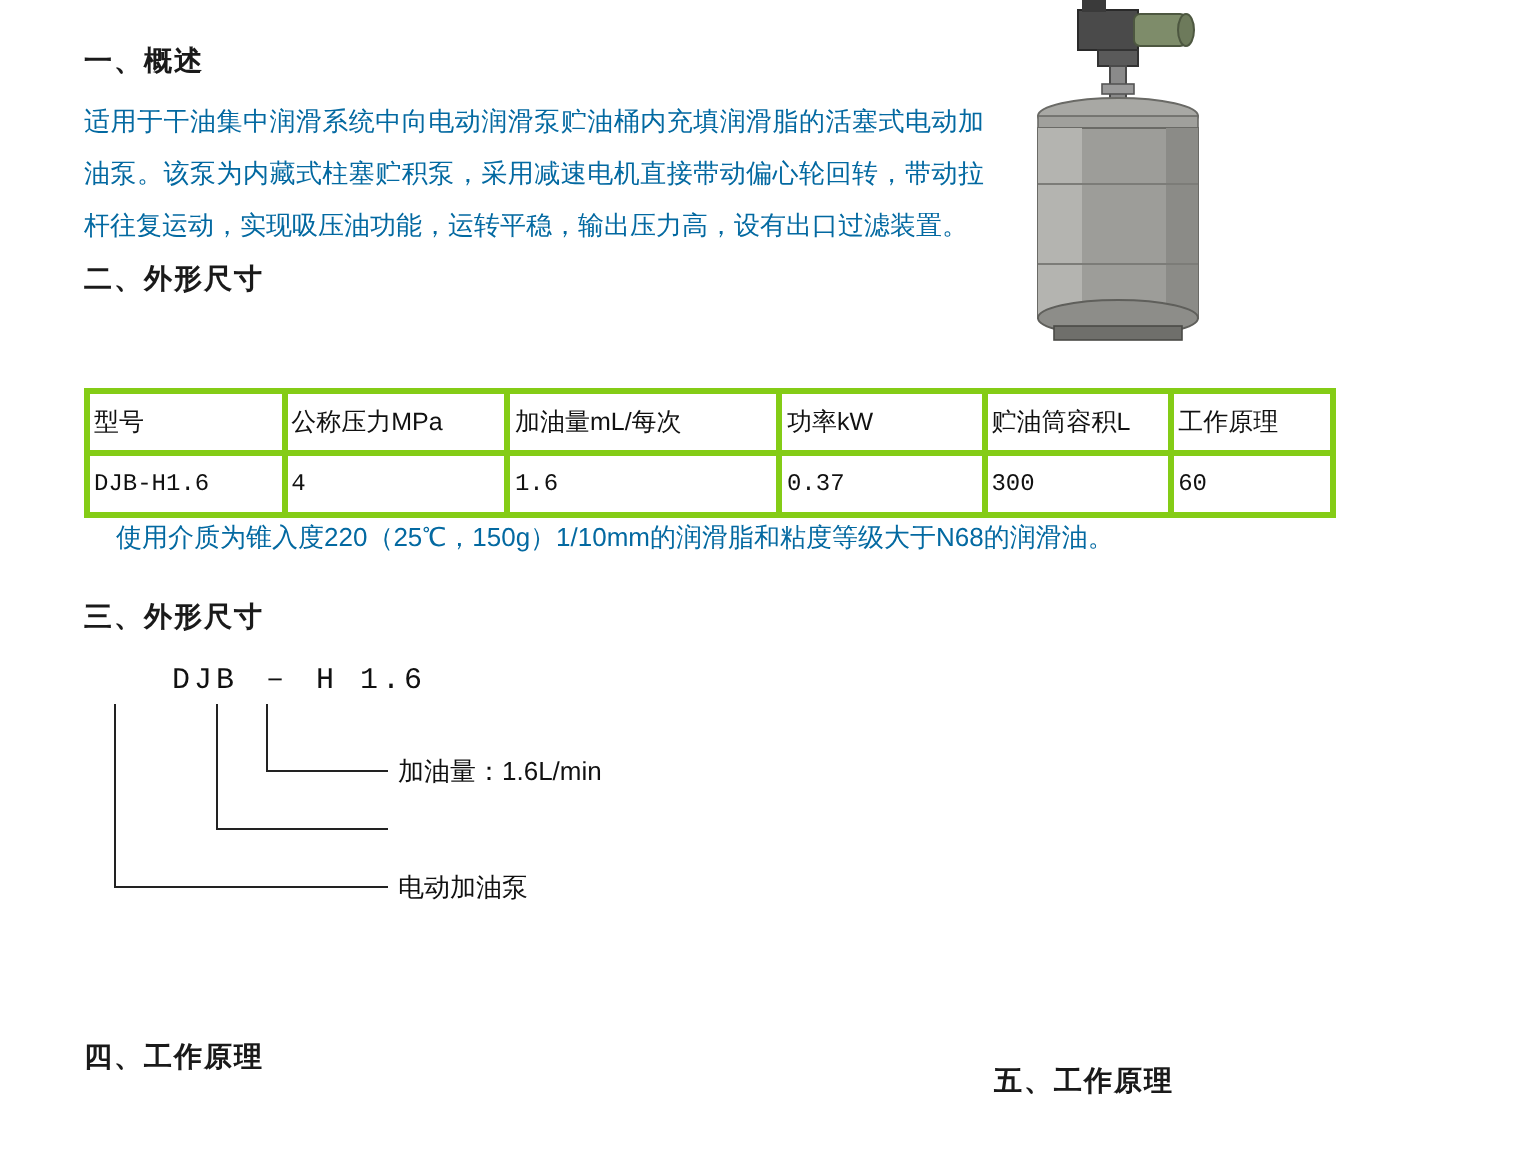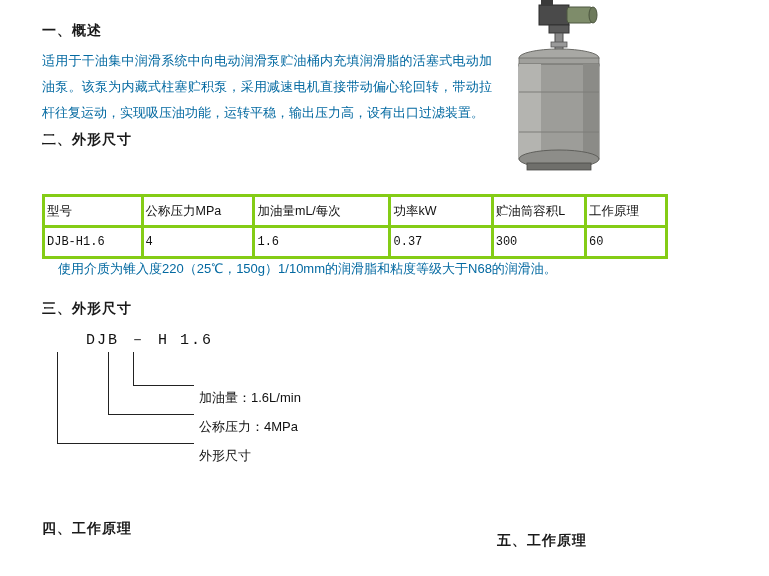--- a/index.html
+++ b/index.html
@@ -95,21 +95,20 @@
   .leader {
     position: absolute;
     border-left: 1px solid #222;
     border-bottom: 1px solid #222;
   }
   .leader-label {
     position: absolute;
     font-size: 13px;
     color: #111;
     white-space: nowrap;
-    margin-top: 12px;
   }
   
   #title-dimensions { left: 42px; top: 520px; }
   #title-principle { left: 497px; top: 532px; }
   
   .pump {
     position: absolute;
     left: 505px;
     top: 0px;
     width: 130px;
@@ -189,20 +188,19 @@
 
   <div class="section-title" id="title-model">三、外形尺寸</div>
 
   <div class="model-code">DJB － H 1.6</div>
 
   <div class="leader" style="left:133px; top:352px; width:60px; height:33px;"></div>
   <div class="leader" style="left:108px; top:352px; width:85px; height:62px;"></div>
   <div class="leader" style="left:57px; top:352px; width:136px; height:91px;"></div>
 
   <div class="leader-label" style="left:199px; top:377px;">加油量：1.6L/min</div>
-  <div class="leader-label" style="left:199px; top:406px;">公称压力：4MPa</div>
-  <div class="leader-label" style="left:199px; top:435px;">外形尺寸</div>
+  <div class="leader-label" style="left:199px; top:435px;">电动加油泵</div>
 
   <div class="section-title" id="title-dimensions">四、工作原理</div>
 
   <div class="section-title" id="title-principle">五、工作原理</div>
 
 </div>
 
 </body></html>

